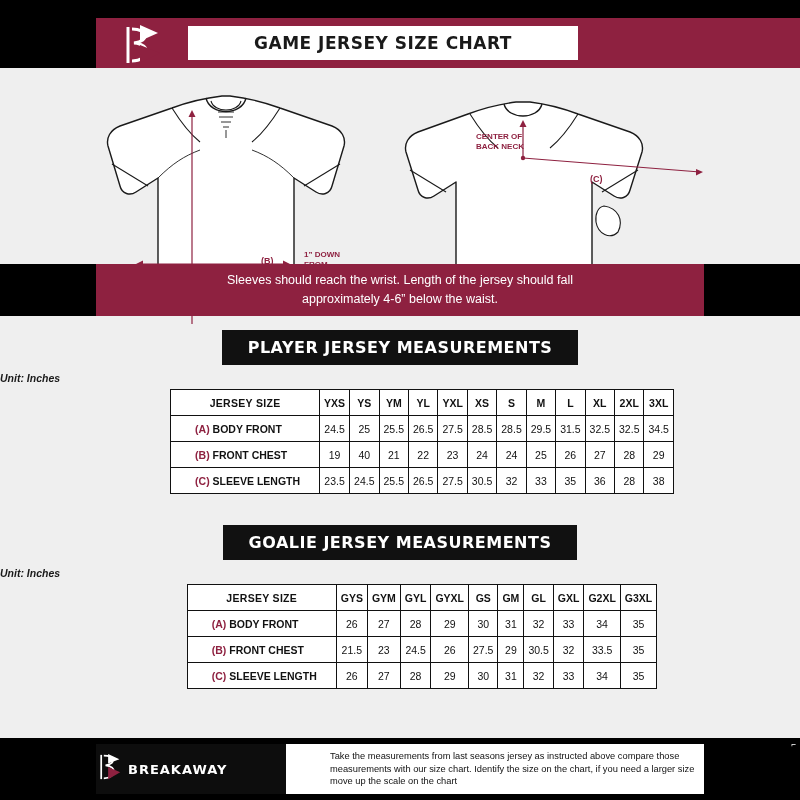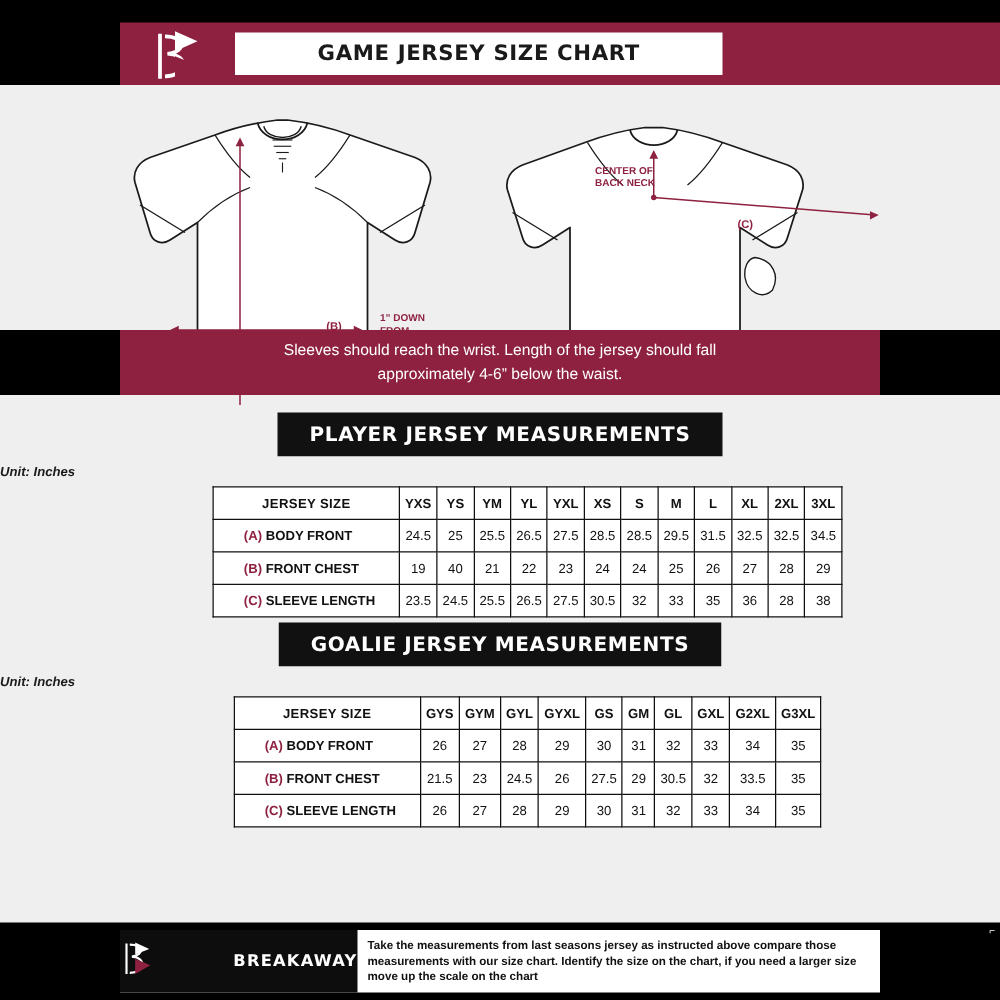--- a/index.html
+++ b/index.html
@@ -84,28 +84,28 @@
   
   .footer{
     position:absolute;left:0;bottom:0;width:800px;height:62px;background:#000;
   }
   .footer-inner{
     position:absolute;left:96px;top:6px;width:608px;height:50px;background:#fff;
     display:flex;align-items:stretch;
   }
   .footer-brand{
     width:190px;background:#0d0d0d;color:#fff;display:flex;align-items:center;
-    justify-content:space-between;gap:6px;
+    justify-content:flex-start;gap:6px;
   }
   .footer-brand .bname{
     font-family:"DejaVu Sans",sans-serif;font-weight:bold;font-size:13px;letter-spacing:1px;
   }
   .footer-text{
     flex:1;display:flex;align-items:center;padding:0 8px;
-    font-size:9.3px;line-height:1.35;color:#111;font-weight:bold;
+    font-size:9.3px;line-height:1.35;color:#111;font-weight:normal;margin-left:36px;
   }
   .corner-dots{position:absolute;right:4px;top:2px;color:#fff;font-size:8px;}
 </style>
 </head>
 <body>
 
 <div class="page">
 
   <div class="header">
     <div class="hdr-maroon"></div>
@@ -304,21 +304,21 @@
             <td>33</td>
             <td>35</td>
             <td>36</td>
             <td>28</td>
             <td>38</td>
           </tr>
         </tbody>
     </table>
   </div>
 
-  <div class="sec-title-wrap" style="margin-top:4px;">
+  <div class="sec-title-wrap" style="margin-top:31px;">
     <div class="sec-title">GOALIE JERSEY MEASUREMENTS</div>
   </div>
   <div class="unit">Unit: Inches</div>
   <div class="tbl-wrap">
     <table>
       <tbody id="goalie-tbody">
           <tr>
             <td class="sizehdr" style="width: 140px;">JERSEY SIZE</td>
             <td class="colhdr">GYS</td>
             <td class="colhdr">GYM</td>

